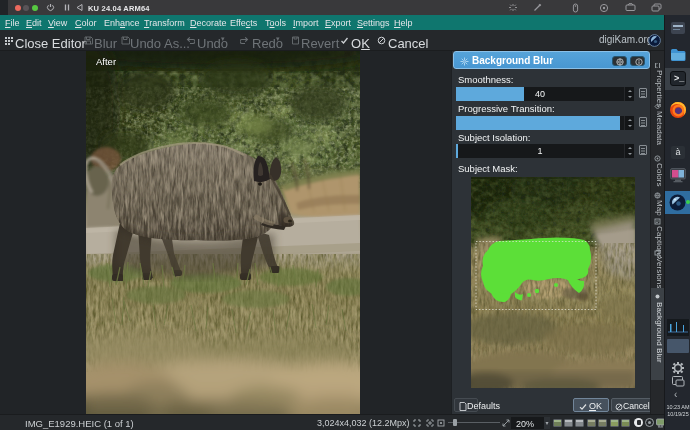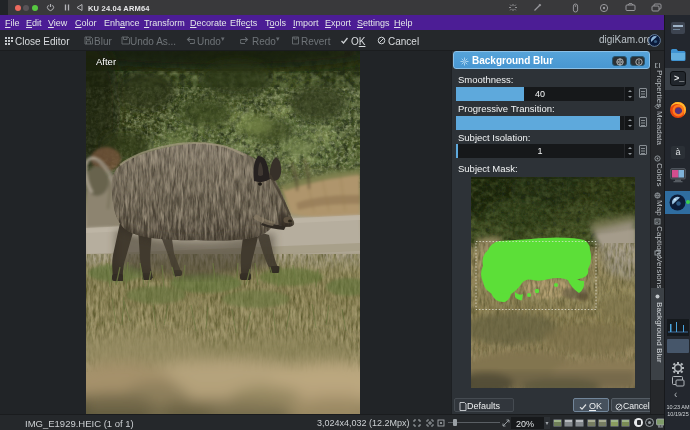--- a/index.html
+++ b/index.html
@@ -6,27 +6,27 @@
 html,body { width:690px; height:430px; overflow:hidden; background:#212427; font-family:"Liberation Sans",sans-serif; }
 #root { position:absolute; top:0; left:0; width:690px; height:430px; }
 .abs { position:absolute; }
 
 
 #titlebar { left:0; top:0; width:690px; height:15px; background:#39393b;margin-left:8px; }
 .tl { border-radius:50%; width:6px; height:6px; top:5px; }
 #title-text { left:80px; top:3.5px; letter-spacing:-0.3px; font-size:7.5px; font-weight:bold; color:#e8e8ea; letter-spacing:0.2px; }
 
 
-#menubar { left:0; top:15px; width:664px; height:15px; background:#4c1d95; }
+#menubar { left:0; top:15px; width:664px; height:15px; background:#0f766e; }
 .mi { top:2.5px; font-size:9px; color:#e2e5e8; }
 .mi u { text-decoration:underline; text-underline-offset:1px; }
 
 
 #toolbar { left:0; top:30px; width:664px; height:21px; background:#25282b; border-bottom:1px solid #1b1d1f; }
-.ti { top:5.5px; font-size:10px; color:#d9dcdf; }
+.ti { top:5.5px; font-size:13px; color:#d9dcdf; }
 .ti.dis { color:#6f7478; }
 .tico { top:5px; font-size:9px; color:#b9bcbf; }
 .tico.dis { color:#696e72; }
 
 
 #canvas { left:0; top:51px; width:651px; height:363px; background:#212427; }
 
 
 #panel { left:451px; top:51px; width:199px; height:363px; background:#2d3237; border-left:1px solid #1d2023; }
 #hdr { left:1px; top:0px; width:197px; height:18px; background:linear-gradient(#56a3d9,#4897d2); border:1px solid #8ac0e8; border-radius:3px; }
@@ -522,21 +522,21 @@
       <path d="M 96,101 Q 100,111 108,116 Q 114,112 113,104 Q 106,104 102,99 Z" fill="#5cdf38"></path>
       <path d="M 44,120 q 3 4 7 3 l 1 -6 q -4 2 -8 -2 z" fill="#5cdf38"></path>
       <circle cx="58" cy="118" r="2" fill="#5cdf38"></circle>
       <circle cx="66" cy="114" r="2.2" fill="#5cdf38"></circle>
       <circle cx="85" cy="108" r="2" fill="#5cdf38"></circle>
 
       <rect x="5" y="64.5" width="120" height="68" fill="none" stroke="#e8e8de" stroke-width="0.8" stroke-dasharray="1.5 1.8" opacity="0.9"></rect>
     </svg>
   </div>
 
-  <div class="abs pbtn" style="left:2px;top:347px;width:60px;">
+  <div class="abs pbtn" style="left:2px;top:347px;width:24px;">
     <svg style="position:absolute;left:4px;top:2.5px" width="8" height="9" viewBox="0 0 8 9">
           <path d="M1 0.5h4.5L7 2v6.5H1z" stroke="#cfd3d6" stroke-width="0.9" fill="none"></path>
         </svg>
     <div style="position:absolute;left:12px;top:1.5px">Defaults</div>
   </div>
   <div class="abs pbtn" style="left:121px;top:347px;width:36px;background:#46515d;border-color:#72869a;">
     <svg style="position:absolute;left:5px;top:3.5px" width="8" height="8" viewBox="0 0 8 8">
           <path d="M1 4.2 L3 6.2 L7 1.5" stroke="#dfe2e4" stroke-width="1.2" fill="none"></path>
         </svg>
     <div style="position:absolute;left:15px;top:1.5px"><span style="text-decoration:underline">O</span>K</div>

